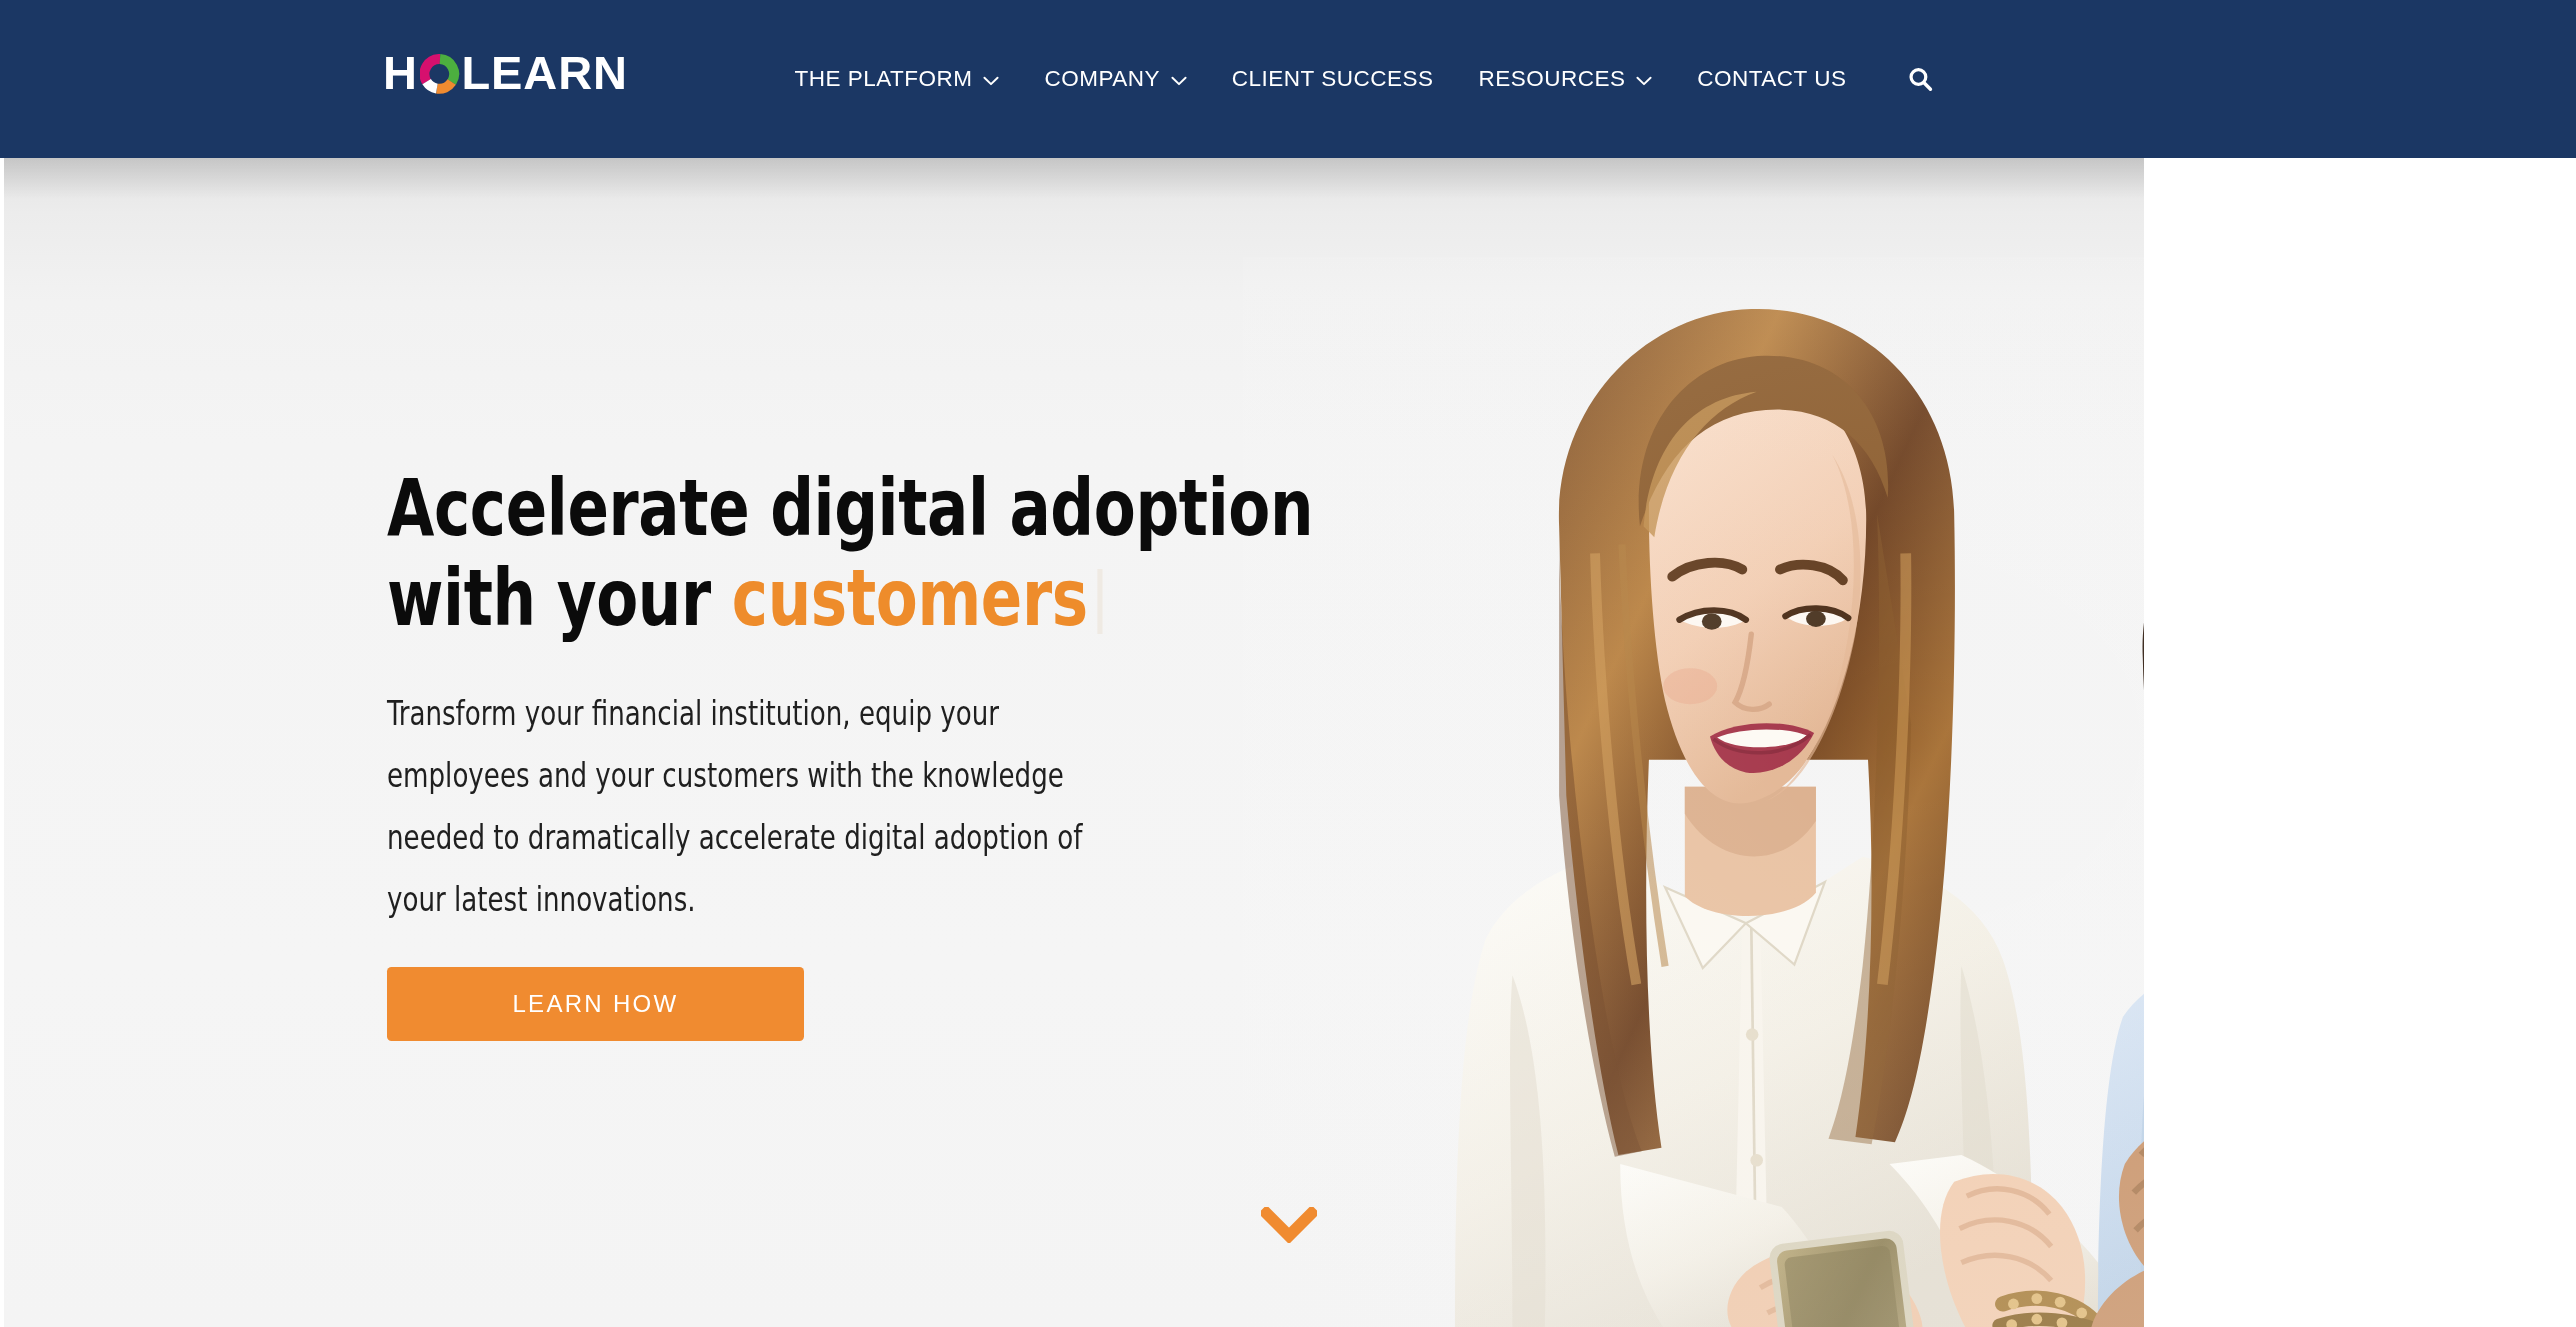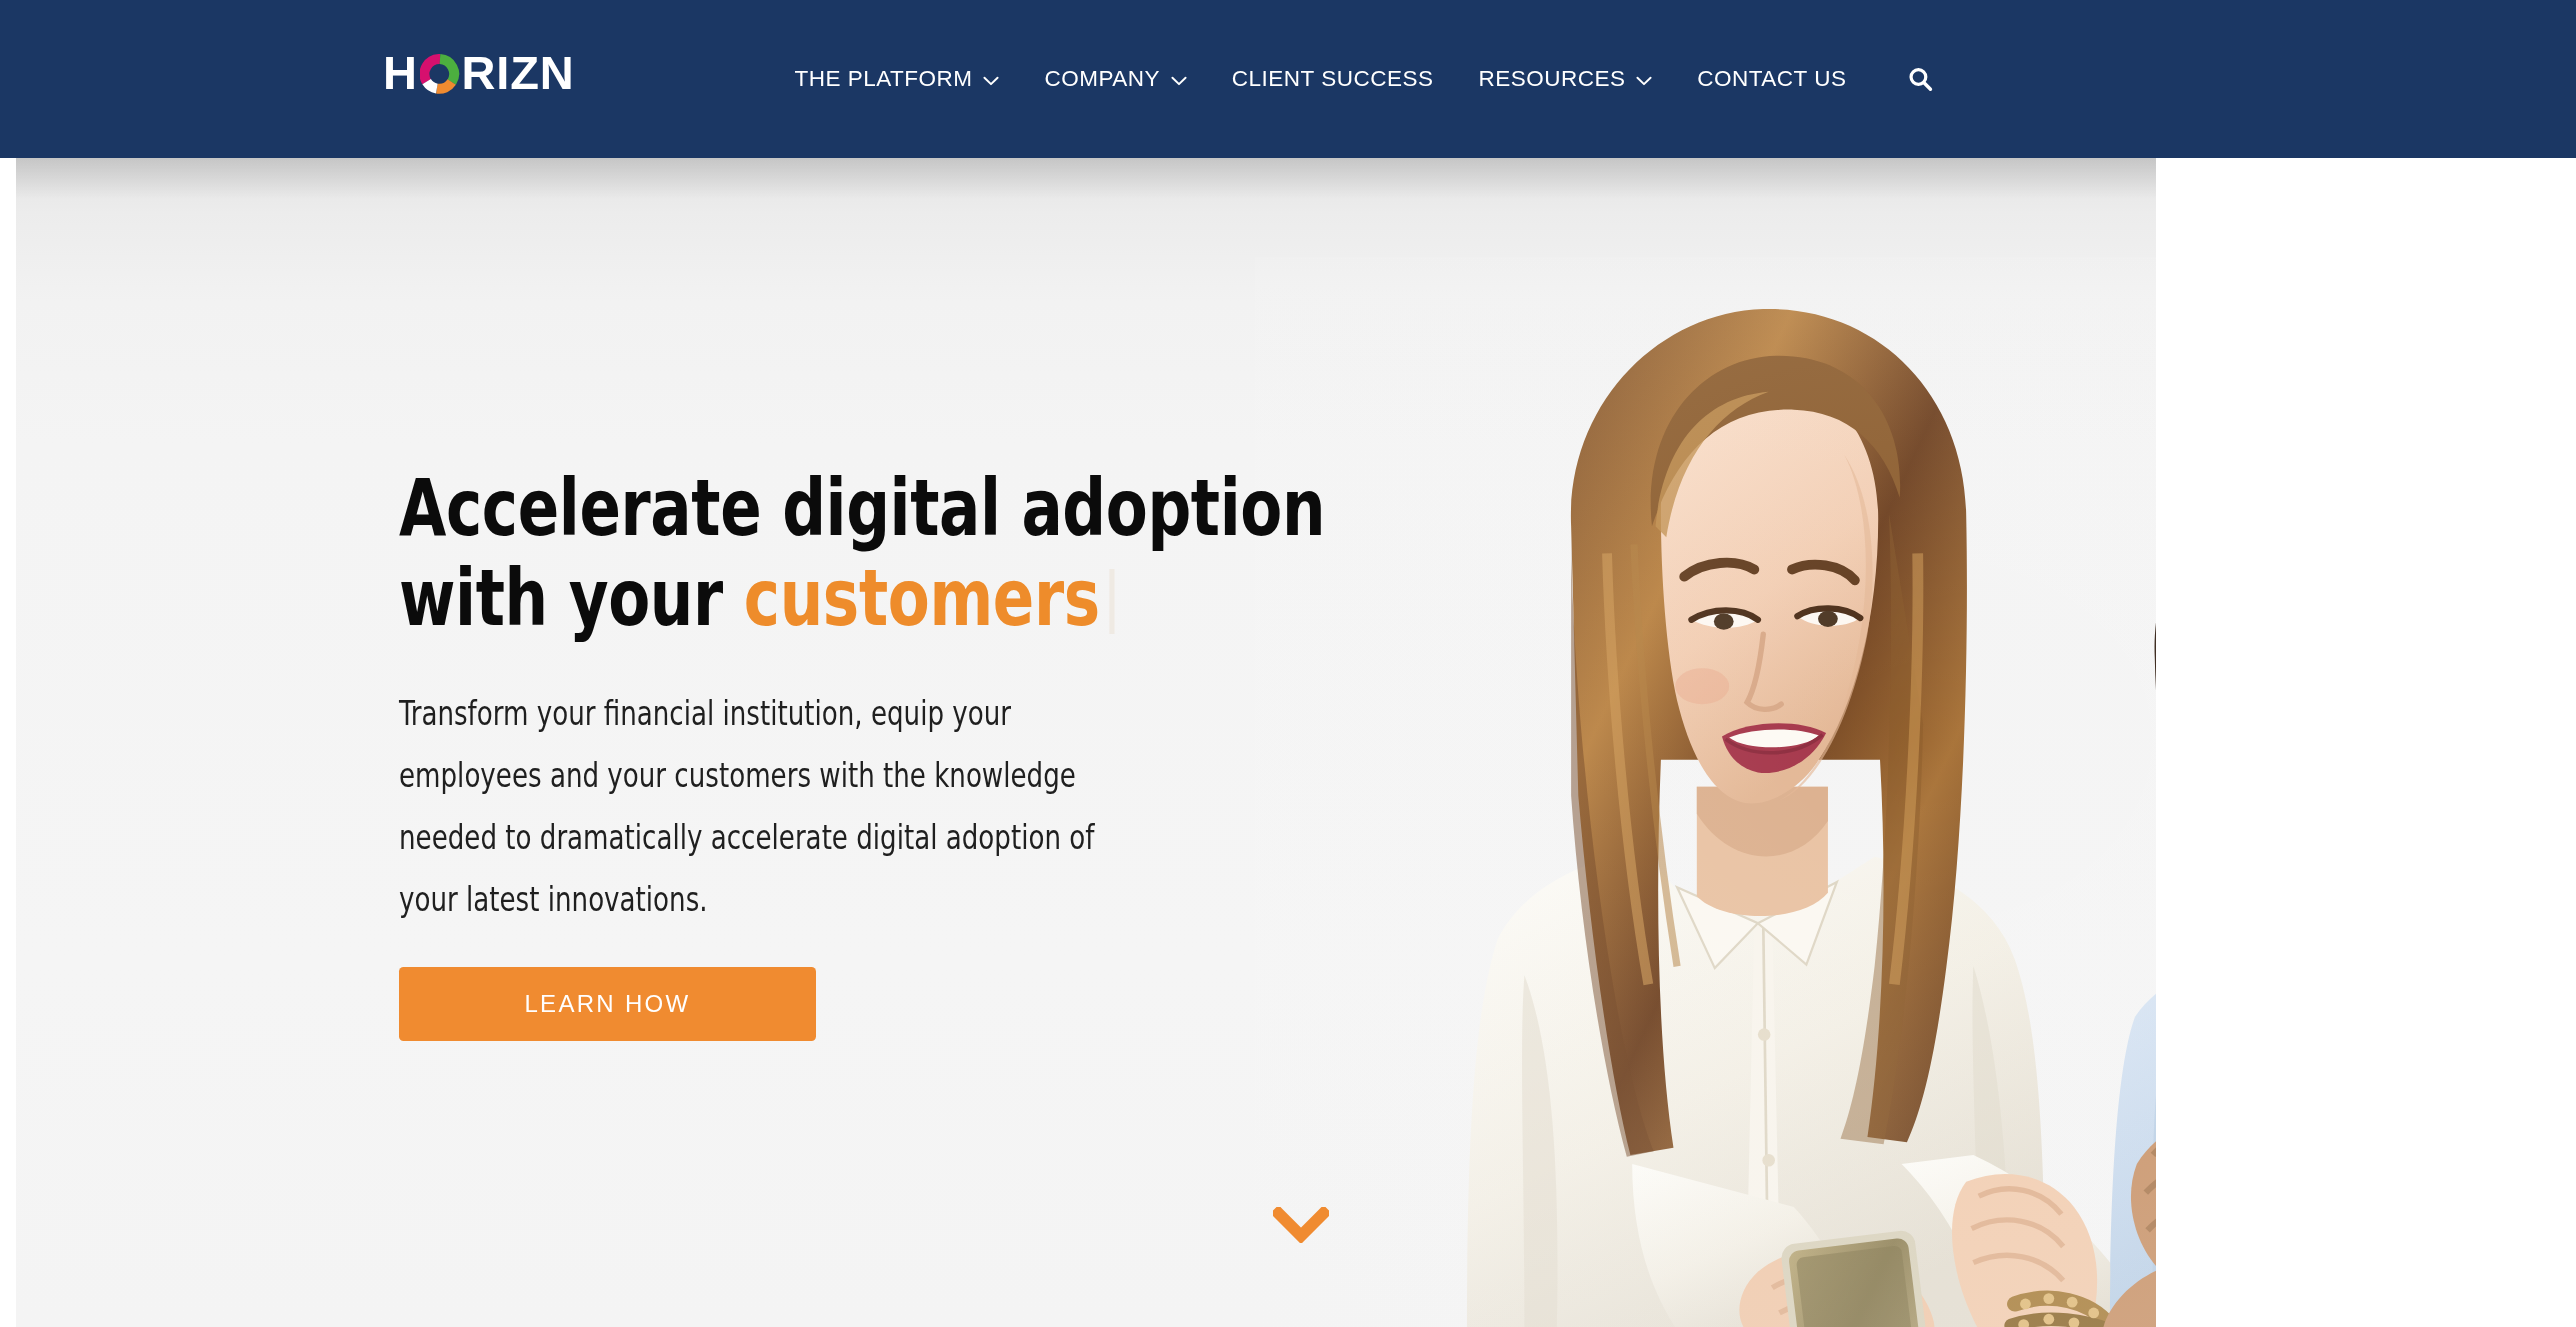--- a/index.html
+++ b/index.html
@@ -112,21 +112,21 @@
     height: 158px;
     margin-left: 20px;
     cursor: pointer;
   }
   .search-btn svg { display: block; }
 
   
   .hero {
     position: absolute;
     top: 158px;
-    left: 16px;
+    left: 4px;
     width: 2140px;
     height: 1169px;
     overflow: hidden;
     background:
       linear-gradient(to bottom,
         #e3e3e3 0px,
         #ececec 54px,
         #f2f2f2 144px,
         #f4f4f4 287px,
         #f5f5f5 808px,
@@ -245,21 +245,21 @@
                 <path d="M 7.3 30.5 A 16.5 16.5 0 0 1 22 5.5" stroke="#d6106e"></path>
 
                 <path d="M 22 5.5 A 16.5 16.5 0 0 1 34.9 30.9" stroke="#4caf3f"></path>
 
                 <path d="M 34.9 30.9 A 16.5 16.5 0 0 1 18.5 38.1" stroke="#f08b30"></path>
 
                 <path d="M 18.5 38.1 A 16.5 16.5 0 0 1 7.3 30.5" stroke="#ffffff"></path>
               </g>
             </svg>
           </span>
-          <span>RIZN</span>
+          <span>LEARN</span>
         </span>
       </a>
 
       <nav class="main-nav">
 
         <a class="nav-item" href="#">
           <span>THE PLATFORM</span>
           <span class="nav-caret">
             <svg viewBox="0 0 18 11" width="16" height="10" aria-hidden="true">
               <path d="M1.6 1.8 L9 9 L16.4 1.8" fill="none" stroke="#ffffff" stroke-width="2.2" stroke-linecap="round" stroke-linejoin="round"></path>

